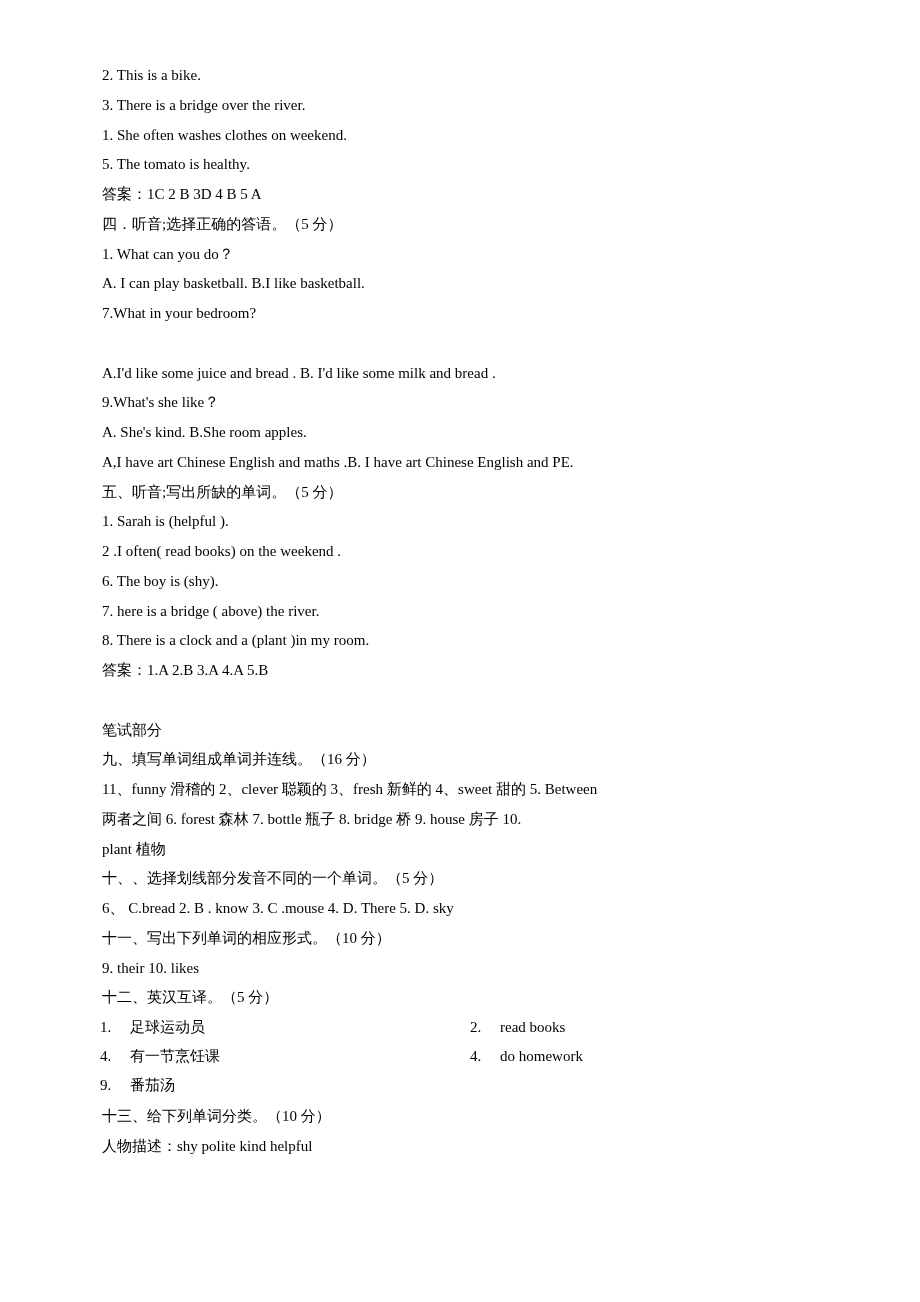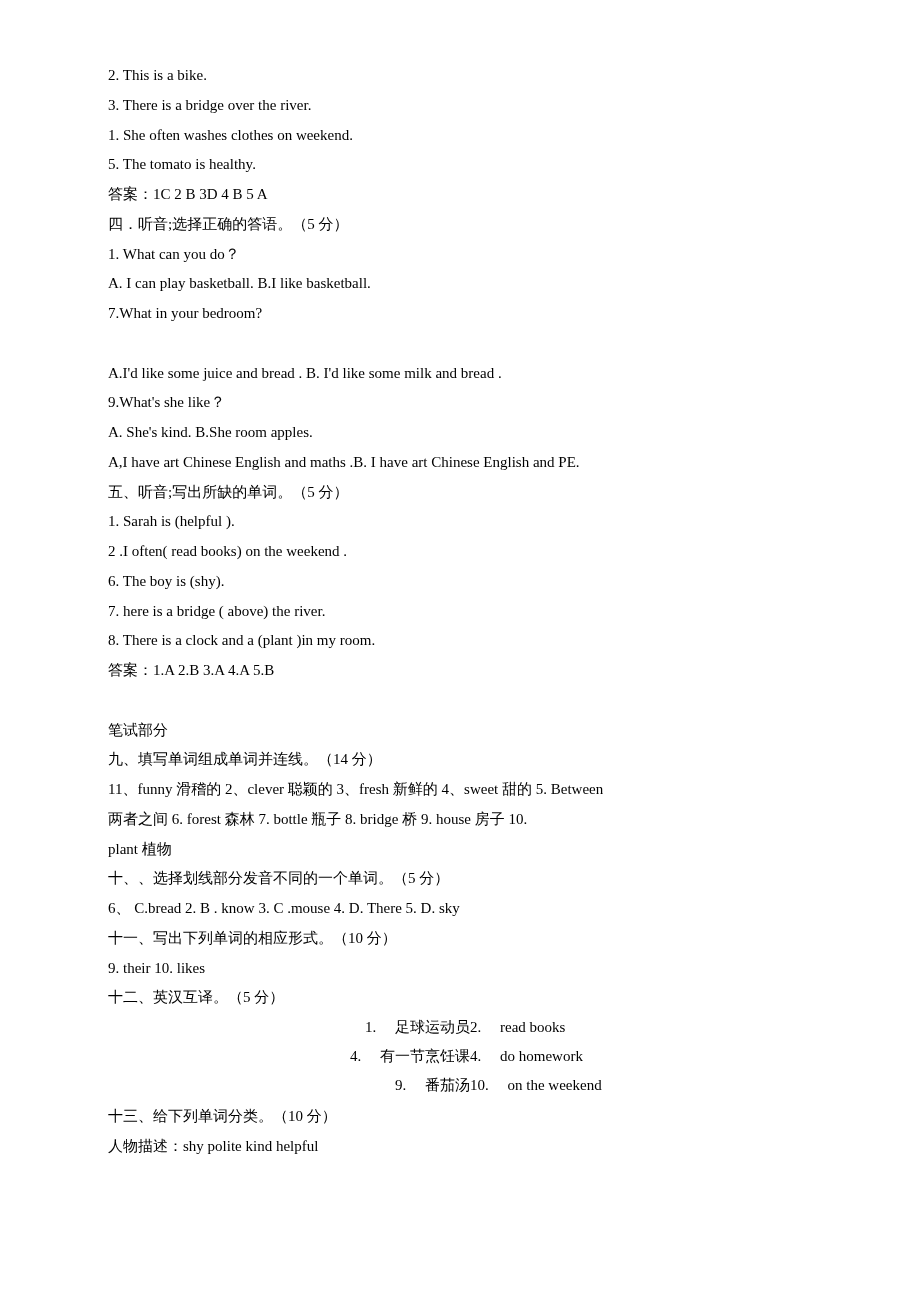--- a/index.html
+++ b/index.html
@@ -14,31 +14,30 @@
       color: #000;
       width: 920px;
       min-height: 1302px;
       padding: 60px 80px 60px 100px;
       line-height: 1.8;
     }
     .page-content {
       max-width: 760px;
     }
     p {
-      margin: 2px 8px;
+      margin: 2px 2px;
       line-height: 1.85;
     }
     .two-col {
       display: flex;
       gap: 0;
       margin: 2px 0;
     }
     .two-col .col-left {
       width: 50%;
-      text-align: right;
     }
     .two-col .col-right {
       width: 50%;
     }
   </style>
 </head>
 <body>
 
 <div class="page-content">
 
@@ -58,21 +57,21 @@
   <p>     A,I have art Chinese English and maths       .B. I have art Chinese English and PE.</p>
   <p>五、听音;写出所缺的单词。（5 分）</p>
   <p>1.    Sarah is (helpful ).</p>
   <p>2    .I often( read books) on the weekend .</p>
   <p>6.    The boy is (shy).</p>
   <p>7.    here is a bridge ( above) the river.</p>
   <p>8.    There is a clock and a (plant )in my room.</p>
   <p>答案：1.A   2.B   3.A   4.A    5.B</p>
   <p>&nbsp;</p>
   <p>  笔试部分</p>
-  <p>九、填写单词组成单词并连线。（14 分）</p>
+  <p>九、填写单词组成单词并连线。（16 分）</p>
   <p>11、funny   滑稽的  2、clever  聪颖的 3、fresh   新鲜的  4、sweet 甜的       5.  Between</p>
   <p>两者之间  6. forest  森林   7.  bottle   瓶子  8. bridge  桥  9.  house 房子                     10.</p>
   <p>plant   植物</p>
   <p>十、、选择划线部分发音不同的一个单词。（5 分）</p>
   <p>6、   C.bread   2. B . know   3. C .mouse   4. D.   There   5. D.  sky</p>
   <p>十一、写出下列单词的相应形式。（10 分）</p>
   <p>9.    their   10.  likes</p>
   <p>十二、英汉互译。（5 分）</p>
 
   <div>
@@ -94,24 +93,20 @@
       <div class="col-right">
         <span>4.</span>
         &nbsp;&nbsp;&nbsp;&nbsp;<span>do homework</span>
       </div>
     </div>
     <div class="two-col">
       <div class="col-left">
         <span>9.</span>
         &nbsp;&nbsp;&nbsp;&nbsp;<span>番茄汤</span>
       </div>
-      <div class="col-right">
-        <span>10.</span>
-        &nbsp;&nbsp;&nbsp;&nbsp;<span>on the weekend</span>
-      </div>
     </div>
   </div>
 
   <div style="margin-top:4px;">
     <p>十三、给下列单词分类。（10 分）</p>
     <p>
       <span>人物描述：</span><span>shy     polite     kind     helpful</span>
     </p>
 
   </div>

